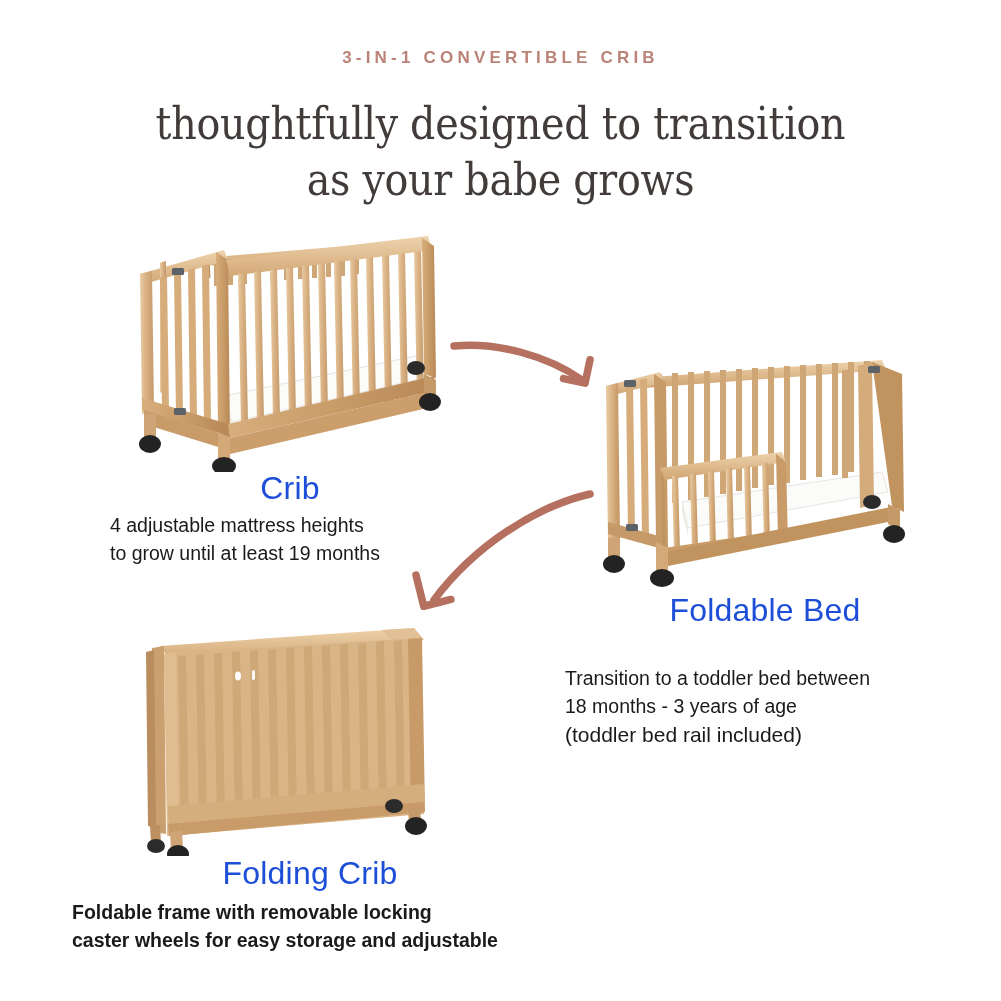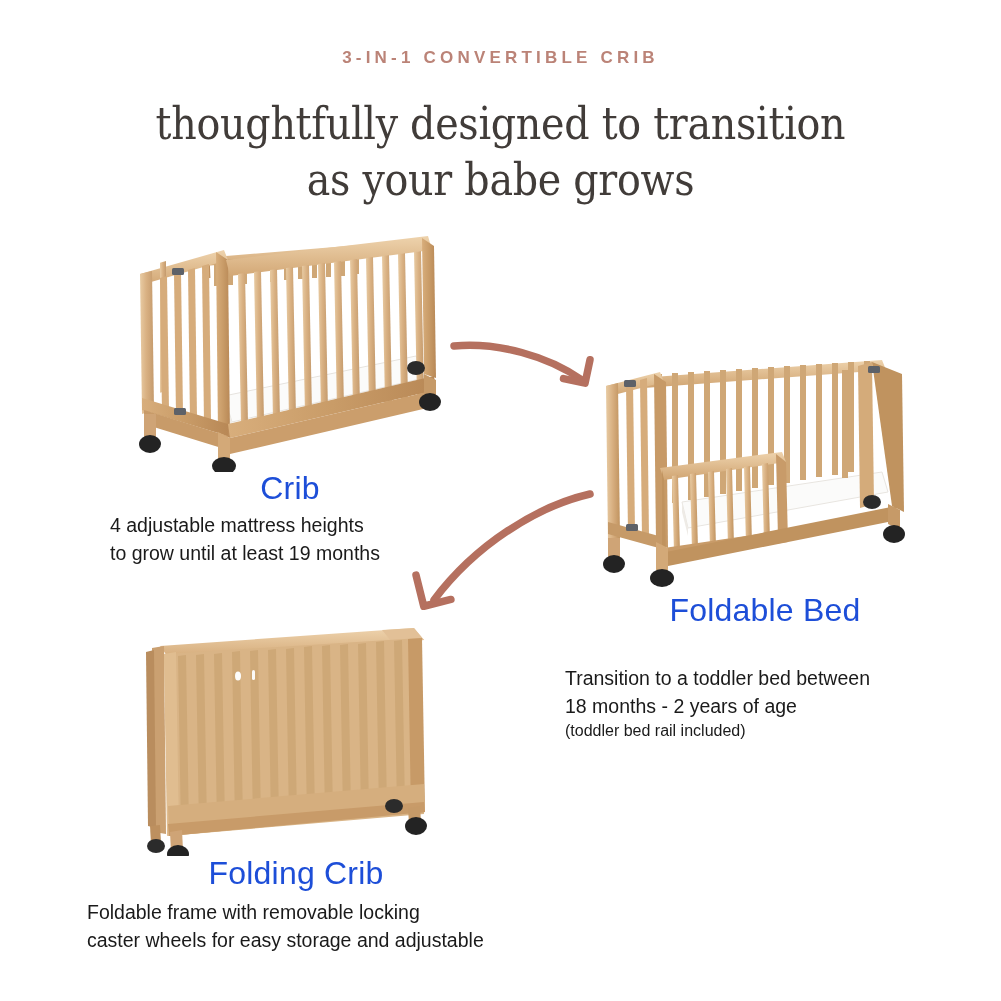--- a/index.html
+++ b/index.html
@@ -56,30 +56,30 @@
     font-family: "Liberation Sans", sans-serif;
   }
   .cap-body {
     position: absolute;
     text-align: left;
     color: #1a1a1a;
     font-size: 19.5px;
     line-height: 1.42;
     font-family: "Liberation Sans", sans-serif;
   }
-  .cap-body .small { font-size: 16px; display: block; }
+  .cap-body .small { font-size: 21px; display: block; }
 
   #cap-crib-title   { top: 470px; left: 120px; width: 340px; }
   #cap-crib-body    { top: 512px; left: 110px; width: 360px; }
 
   #cap-toddler-title{ top: 592px; left: 595px; width: 340px; }
   #cap-toddler-body { top: 636px; left: 565px; width: 400px; margin-top: 29px; }
 
-  #cap-folding-title{ top: 855px; left: 96px; width: 400px; }
-  #cap-folding-body { top: 899px; left: 87px; width: 440px; }
+  #cap-folding-title{ top: 855px; left: 110px; width: 400px; }
+  #cap-folding-body { top: 899px; left: 72px; width: 440px; font-weight: bold; }
 
   
   .illo { position: absolute; }
   #illo-crib    { left: 128px; top: 228px; width: 326px; height: 244px; }
   #illo-toddler { left: 596px; top: 352px; width: 318px; height: 238px; }
   #illo-folding { left: 142px; top: 618px; width: 318px; height: 238px; }
 
   .illo svg { display: block; width: 100%; height: 100%; }
 
   
@@ -369,21 +369,21 @@
 
   <div class="cap-title" id="cap-crib-title">Crib</div>
   <div class="cap-body" id="cap-crib-body">
     <span>4 adjustable mattress heights</span><br>
     <span>to grow until at least 19 months</span>
   </div>
 
   <div class="cap-title" id="cap-toddler-title">Foldable Bed</div>
   <div class="cap-body" id="cap-toddler-body">
     <span>Transition to a toddler bed between</span><br>
-    <span>18 months - 2 years of age</span>
+    <span>18 months - 3 years of age</span>
     <span class="small">(toddler bed rail included)</span>
   </div>
 
   <div class="cap-title" id="cap-folding-title">Folding Crib</div>
   <div class="cap-body" id="cap-folding-body">
     <span>Foldable frame with removable locking</span><br>
     <span>caster wheels for easy storage and adjustable</span>
   </div>
 
 </div>

